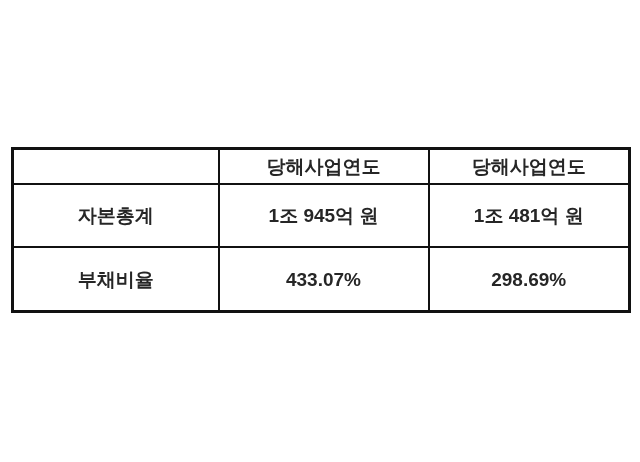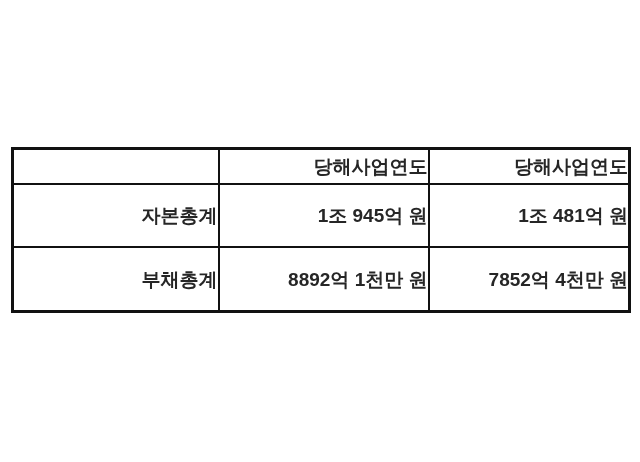--- a/index.html
+++ b/index.html
@@ -30,21 +30,21 @@
     border: 3px solid #111111;
   }
   .fin-table col.c1 { width: 206px; }
   .fin-table col.c2 { width: 210px; }
   .fin-table col.c3 { width: 201px; }
   .fin-table th,
   .fin-table td {
     border: 2px solid #111111;
     padding: 0;
     height: 33px;
-    text-align: right;
+    text-align: center;
     vertical-align: middle;
     font-size: 19px;
     font-weight: 700;
     color: #262626;
     line-height: 1;
     white-space: nowrap;
     overflow: hidden;
   }
 </style>
 </head>
@@ -64,19 +64,19 @@
         <th>당해사업연도</th>
       </tr>
     </thead>
     <tbody>
       <tr>
         <td>자본총계</td>
         <td>1조 945억 원</td>
         <td>1조 481억 원</td>
       </tr>
       <tr>
-        <td>부채총계</td>
-        <td>8892억 1천만 원</td>
-        <td>7852억 4천만 원</td>
+        <td>부채비율</td>
+        <td>433.07%</td>
+        <td>298.69%</td>
       </tr>
     </tbody>
   </table>
 </div>
 
 </body></html>

